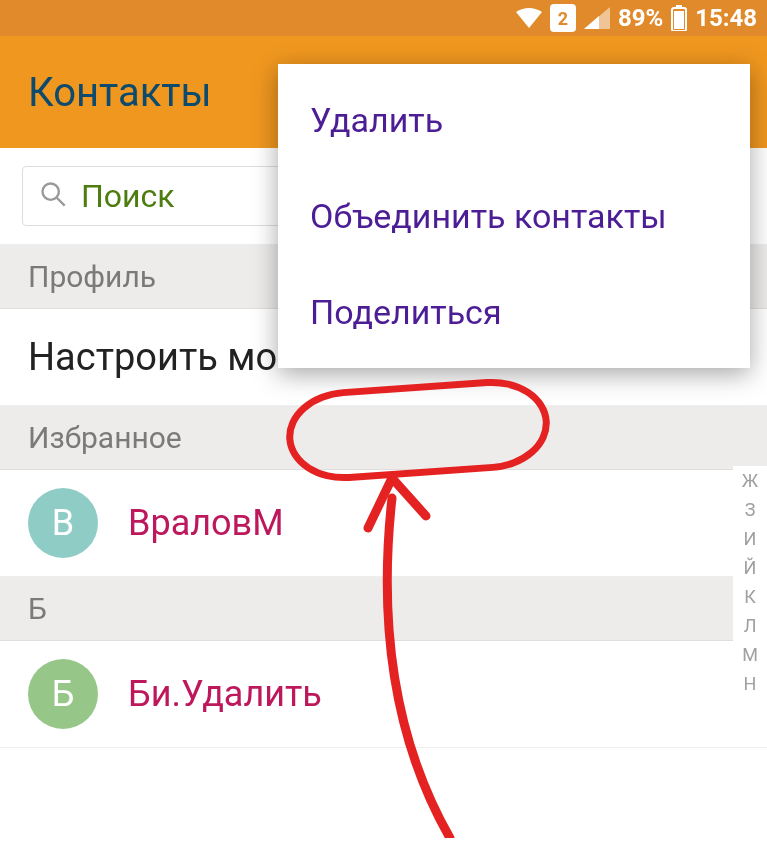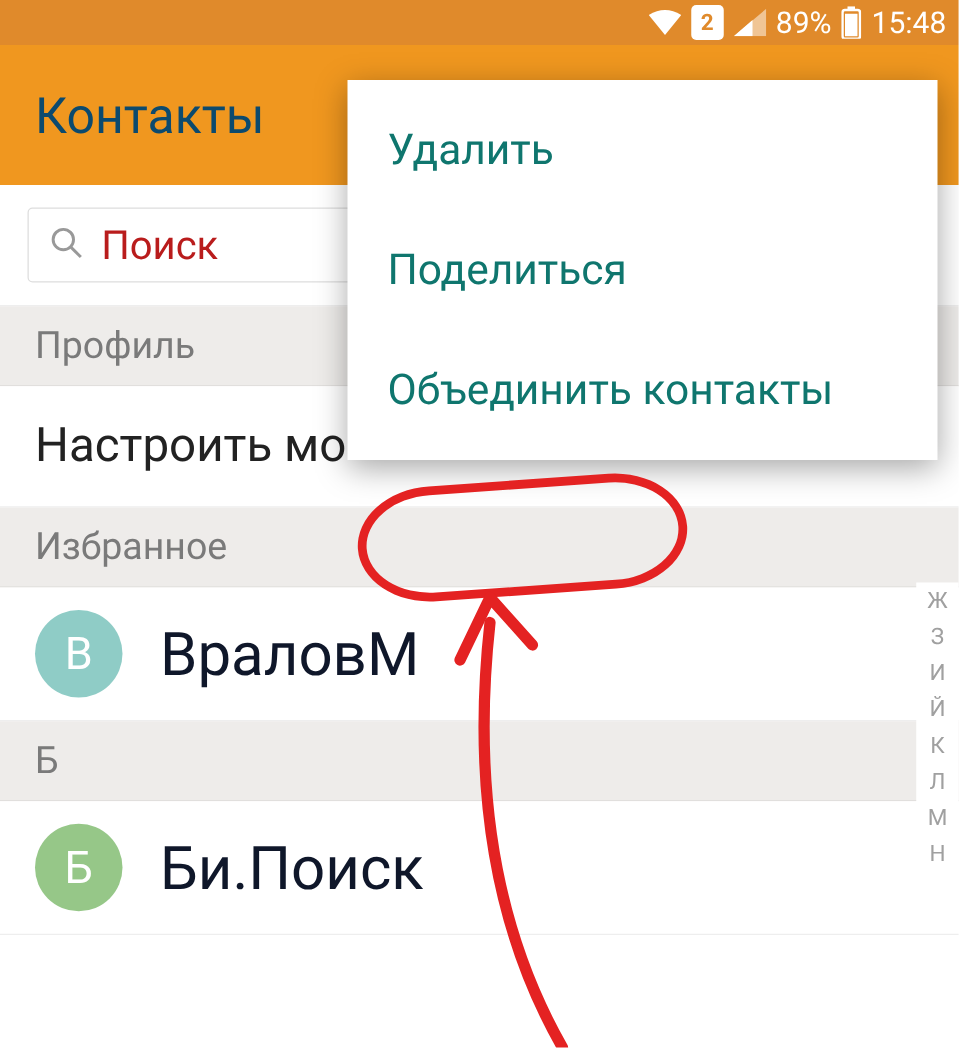--- a/index.html
+++ b/index.html
@@ -1,43 +1,43 @@
 <!DOCTYPE html>
 <html><head>
 <meta charset="utf-8">
 <style>
 * { margin: 0; padding: 0; box-sizing: border-box; }
 body { font-family: Roboto, "Helvetica Neue", Arial, sans-serif; width: 767px; height: 842px; background: #fff; position: relative; overflow: hidden; }
 
 .status-bar { background: #e08a2b; height: 36px; display: flex; justify-content: flex-end; align-items: center; padding: 0 10px; gap: 10px; color: #fff; font-size: 24px; }
 .status-icons { display: flex; align-items: center; gap: 8px; }
 .wifi-icon, .sim-icon, .signal-icon, .battery-icon { display: flex; align-items: center; }
-.status-text { color: #fff; font-weight: 400; }
+.status-text { color: #fff; font-weight: 700; }
 
 .app-bar { background: #f0971f; height: 112px; display: flex; align-items: center; padding: 0 28px; }
 .app-title { color: #0c4a6e; font-size: 40px; font-weight: 400; }
 
 .search-row { background: #fff; padding: 18px 22px; border-bottom: 1px solid #eee; }
 .search-box { display: flex; align-items: center; background: #fff; border: 1px solid #ddd; border-radius: 4px; padding: 10px 16px; height: 60px; }
 .search-icon { color: #999; margin-right: 14px; }
-.search-placeholder { color: #b91c1c; font-size: 32px; }
+.search-placeholder { color: #4d7c0f; font-size: 32px; }
 
 .section-header { background: #eeecea; padding: 14px 28px; border-bottom: 1px solid #e1dfdd; color: #7a7a7a; font-size: 30px; font-weight: 400; }
 .profile-row { background: #fff; padding: 26px 28px; font-size: 38px; color: #222; border-bottom: 1px solid #eee; }
 .contact-row { background: #fff; padding: 18px 28px; display: flex; align-items: center; gap: 30px; border-bottom: 1px solid #eee; }
 .avatar { width: 70px; height: 70px; border-radius: 50%; display: flex; align-items: center; justify-content: center; font-size: 36px; color: #fff; }
 .avatar-teal { background: #8fccc6; }
 .avatar-green { background: #96c788; }
-.contact-name { font-size: 48px; color: #0f172a; }
+.contact-name { font-size: 36px; color: #be185d; }
 
 .index-rail { position: absolute; right: 0; top: 466px; width: 34px; display: flex; flex-direction: column; align-items: center; background: #fff; }
 .index-letter { font-size: 18px; color: #a0a0a0; padding: 4px 0; }
 
 .popup-menu { position: absolute; left: 278px; top: 64px; width: 472px; background: #fff; box-shadow: 0 6px 24px rgba(0,0,0,.35); z-index: 50; padding: 8px 0; }
-.menu-item { padding: 28px 32px; font-size: 34px; color: #0f766e; }
+.menu-item { padding: 28px 32px; font-size: 34px; color: #4c1d95; }
 
 .annotation-circle { position: absolute; left: 286px; top: 384px; width: 264px; height: 92px; border: 7px solid #e42222; border-radius: 60px / 46px; transform: rotate(-4deg); z-index: 60; pointer-events: none; }
 .annotation-arrow { position: absolute; left: 330px; top: 468px; z-index: 60; pointer-events: none; }
 </style>
 </head>
 <body>
 
 <div class="status-bar">
   <div class="status-icons">
     <span class="wifi-icon">
@@ -87,37 +87,37 @@
 
 <div class="section-header">Избранное</div>
 <div class="contact-row">
   <div class="avatar avatar-teal">В</div>
   <div class="contact-name">ВраловМ</div>
 </div>
 
 <div class="section-header">Б</div>
 <div class="contact-row">
   <div class="avatar avatar-green">Б</div>
-  <div class="contact-name">Би.Поиск</div>
+  <div class="contact-name">Би.Удалить</div>
 </div>
 
 <div class="index-rail">
   <div class="index-letter">Ж</div>
   <div class="index-letter">З</div>
   <div class="index-letter">И</div>
   <div class="index-letter">Й</div>
   <div class="index-letter">К</div>
   <div class="index-letter">Л</div>
   <div class="index-letter">М</div>
   <div class="index-letter">Н</div>
 </div>
 
 <div class="popup-menu">
   <div class="menu-item">Удалить</div>
+  <div class="menu-item">Объединить контакты</div>
   <div class="menu-item">Поделиться</div>
-  <div class="menu-item">Объединить контакты</div>
 </div>
 
 <div class="annotation-circle"></div>
 <svg class="annotation-arrow" width="140" height="370" viewBox="0 0 140 370">
   <path d="M120 370 Q40 230 62 30" fill="none" stroke="#e42222" stroke-width="9" stroke-linecap="round"></path>
   <path d="M62 10 L38 60 M62 10 L96 48" fill="none" stroke="#e42222" stroke-width="9" stroke-linecap="round"></path>
 </svg>
 
 </body></html>

